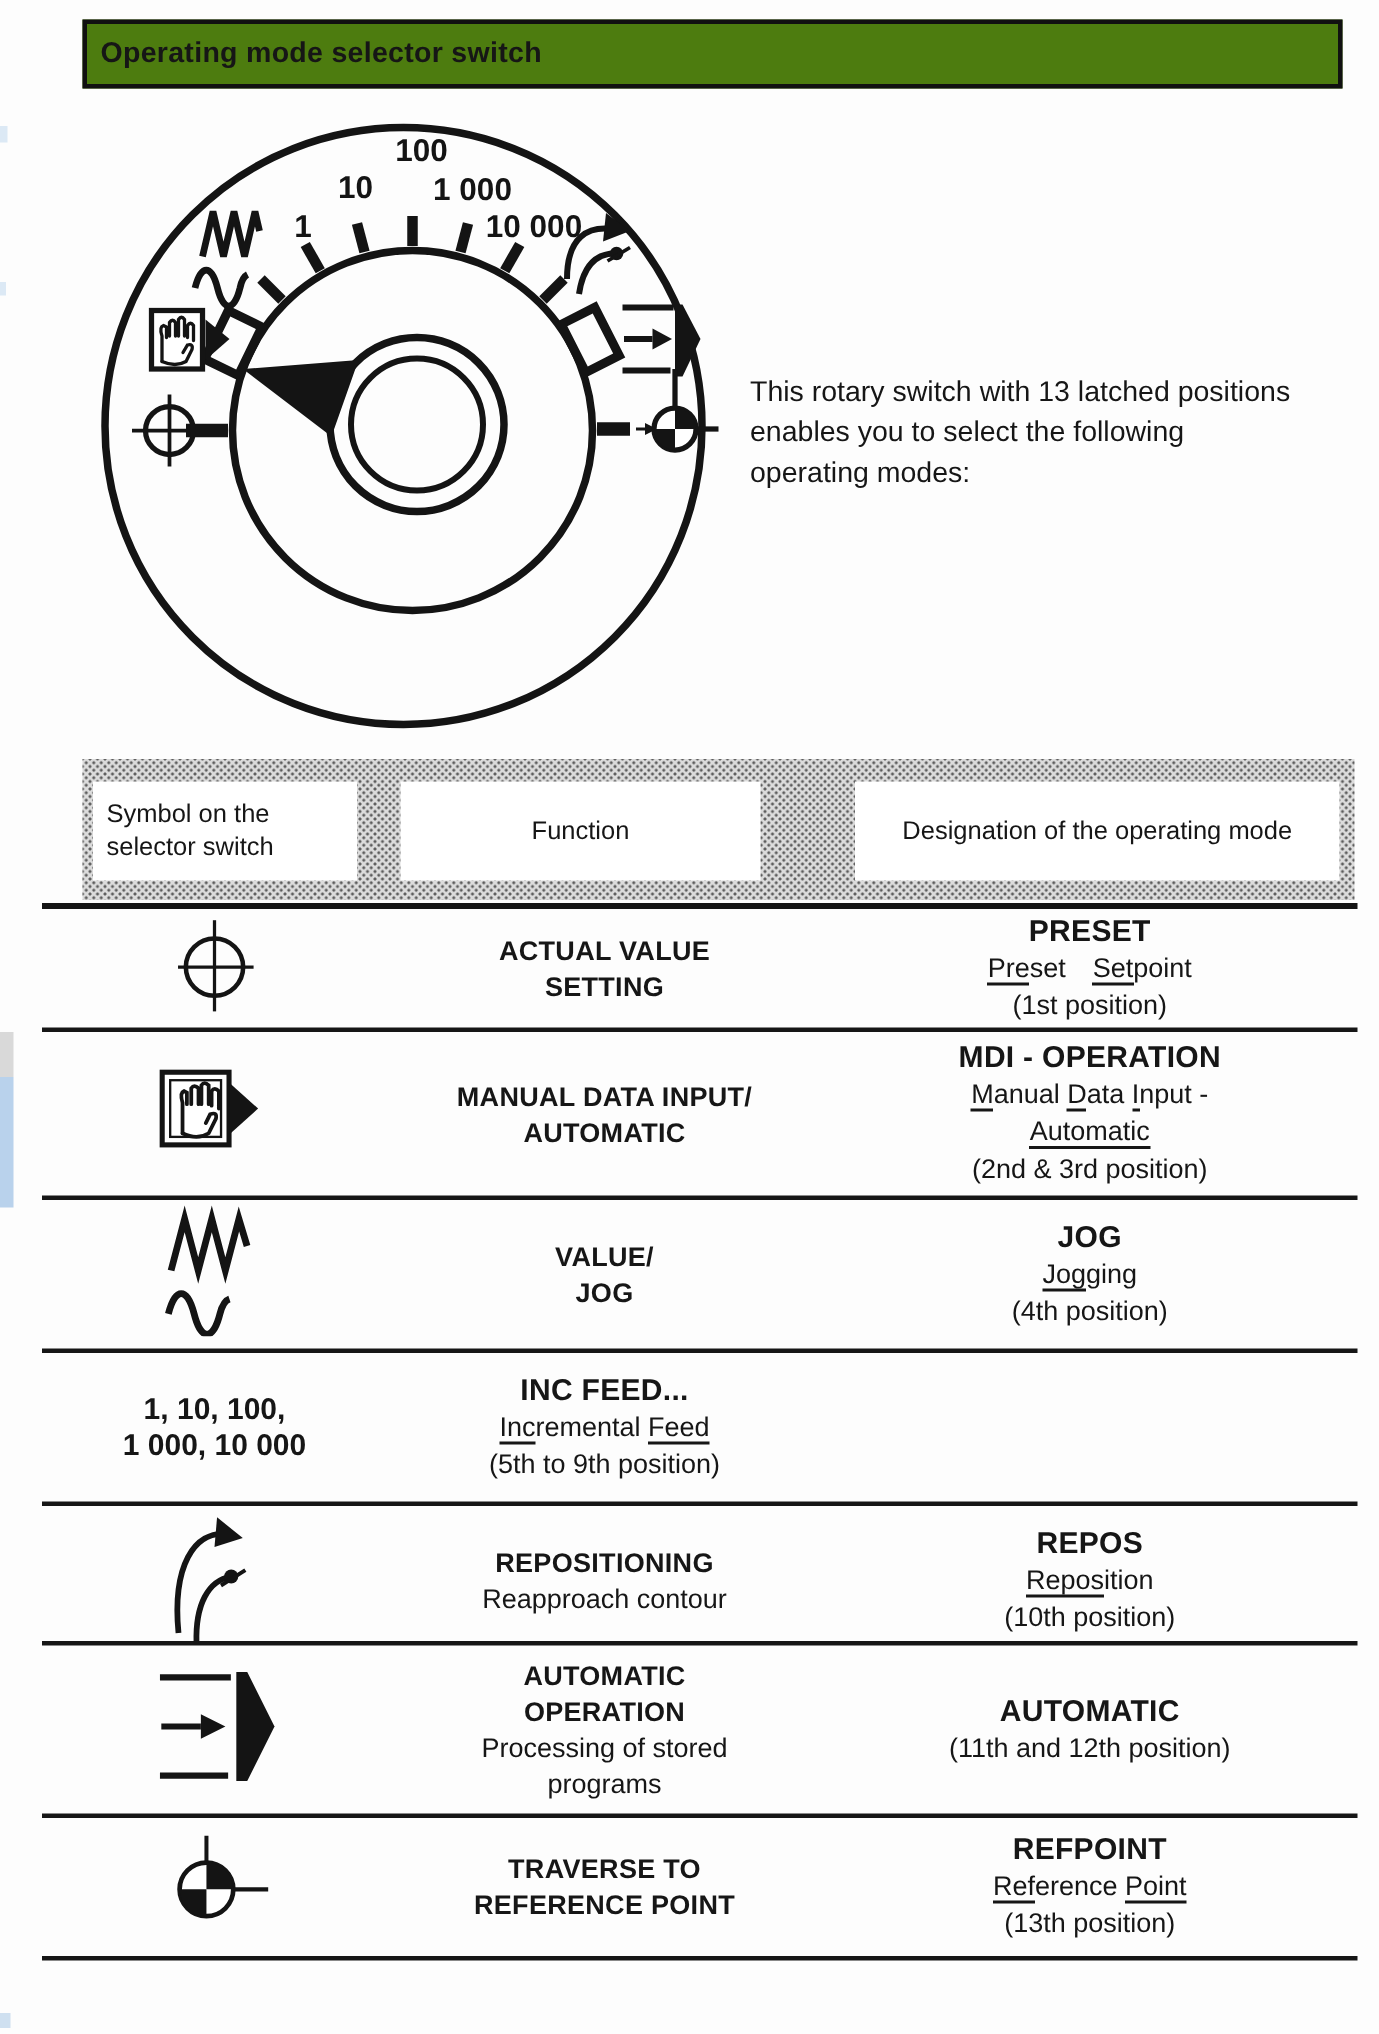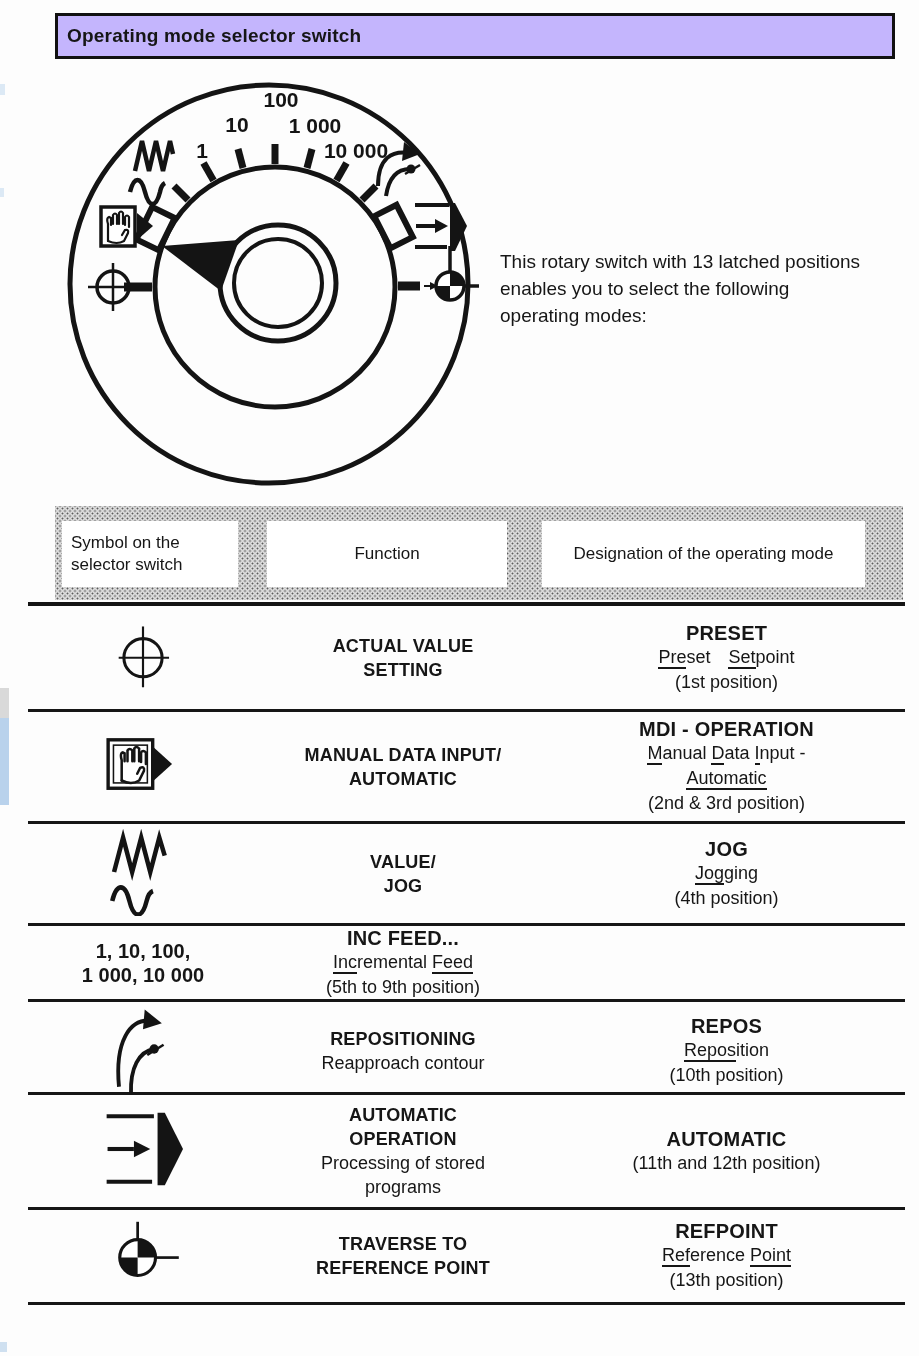--- a/index.html
+++ b/index.html
@@ -3,21 +3,21 @@
 <meta charset="utf-8">
 <style>
   html,body{margin:0;padding:0;}
   body{
     width:919px;height:1356px;position:relative;background:#fdfdfd;
     font-family:"Liberation Sans",sans-serif;color:#161616;overflow:hidden;
   }
   
   .title-box{
     position:absolute;left:55px;top:13px;width:840px;height:46px;
-    border:3px solid #111;box-sizing:border-box;background:#c4b5fd;
+    border:3px solid #111;box-sizing:border-box;background:#4d7c0f;
     display:flex;align-items:center;
   }
   .title-box span{font-size:19px;font-weight:bold;padding-left:9px;letter-spacing:.2px;}
   
   .dial-svg{position:absolute;left:58px;top:74px;}
   .dial-desc{
     position:absolute;left:500px;top:248px;width:372px;
     font-size:19px;line-height:27px;
   }
   
@@ -27,33 +27,33 @@
     background-image:radial-gradient(#5c5c5c 26%,transparent 30%),radial-gradient(#5c5c5c 26%,transparent 30%);
     background-size:5px 5px;background-position:0 0,2.5px 2.5px;
   }
   .hdr-box{
     position:absolute;top:15px;height:66px;background:#fff;
     display:flex;align-items:center;justify-content:center;
     font-size:17px;line-height:22px;box-sizing:border-box;
   }
   .hdr-box.b1{left:7px;width:176px;justify-content:flex-start;padding-left:9px;text-align:left;}
   .hdr-box.b2{left:212px;width:240px;text-align:center;}
-  .hdr-box.b3{left:487px;width:323px;text-align:left;}
+  .hdr-box.b3{left:515px;width:323px;text-align:left;}
   .hdr-rule{position:absolute;left:28px;top:602px;width:877px;height:4px;background:#141414;}
   
   .rows{position:absolute;left:28px;top:606px;width:877px;}
   .t-row{
     display:grid;grid-template-columns:230px 290px 357px;
     align-items:center;justify-items:center;
     border-bottom:3px solid #161616;box-sizing:border-box;
   }
-  .t-row:nth-child(1){height:106px}
+  .t-row:nth-child(1){height:82px}
   .t-row:nth-child(2){height:112px}
   .t-row:nth-child(3){height:102px}
-  .t-row:nth-child(4){height:76px}
+  .t-row:nth-child(4){height:102px}
   .t-row:nth-child(5){height:93px}
   .t-row:nth-child(6){height:115px}
   .t-row:nth-child(7){height:95px}
   .cell{text-align:center;}
   .fn-line{font-size:18px;line-height:24px;}
   .fn-line.b{font-weight:bold;letter-spacing:.2px;}
   .dz-title{font-size:20px;line-height:24px;font-weight:bold;letter-spacing:.2px;}
   .dz-sub{font-size:18px;line-height:25px;}
   .dz-pos{font-size:18px;line-height:25px;}
   .u{border-bottom:2px solid #161616;}

